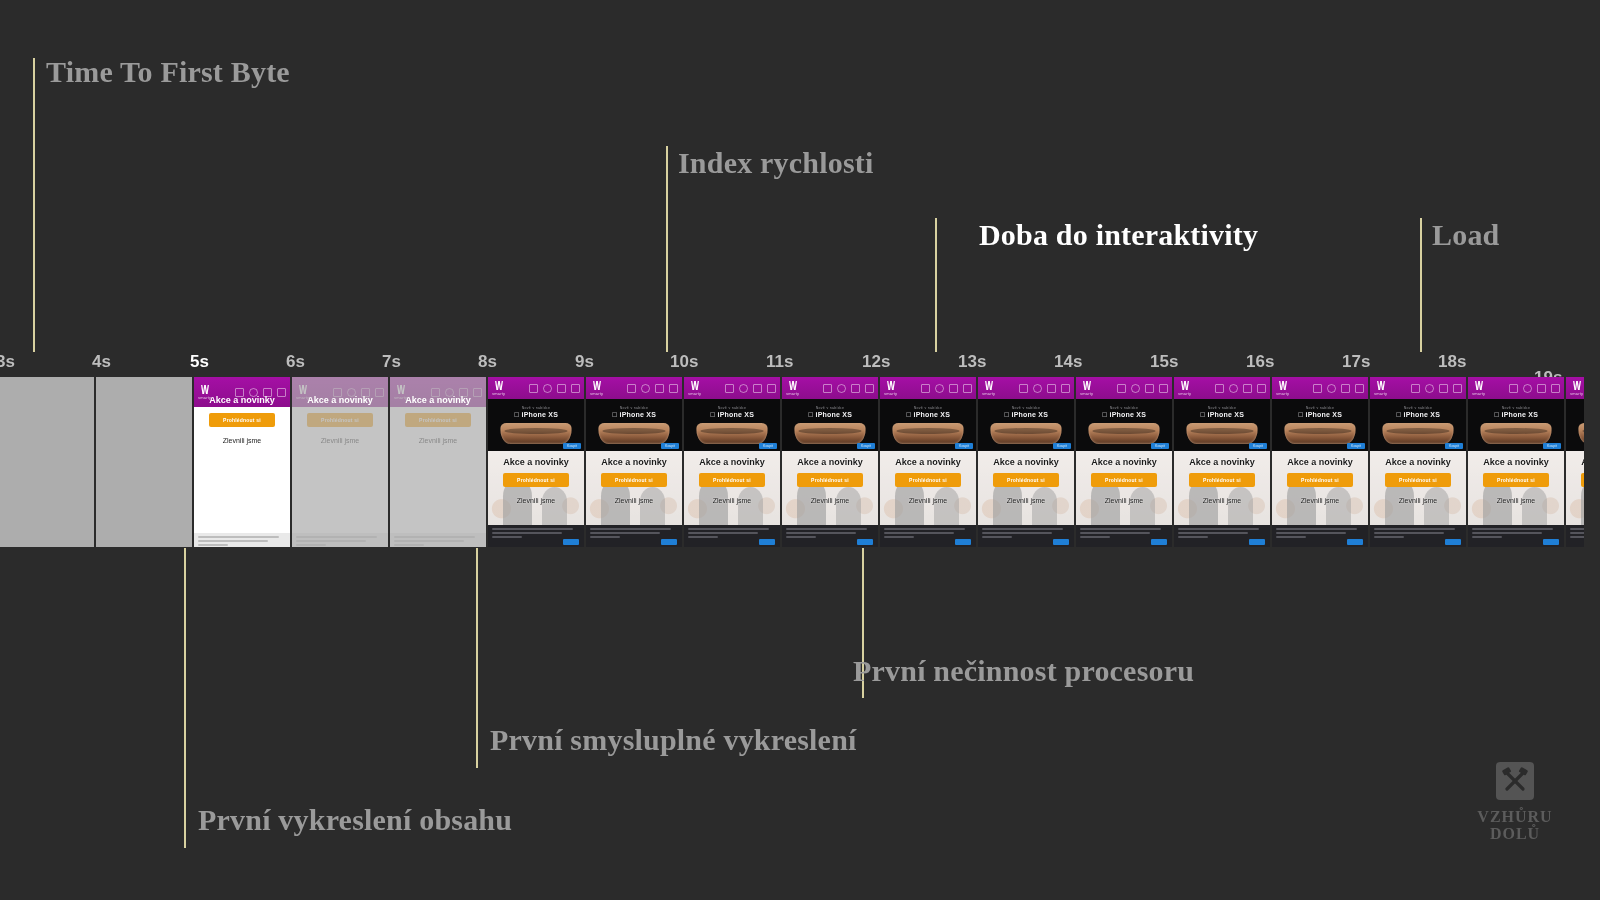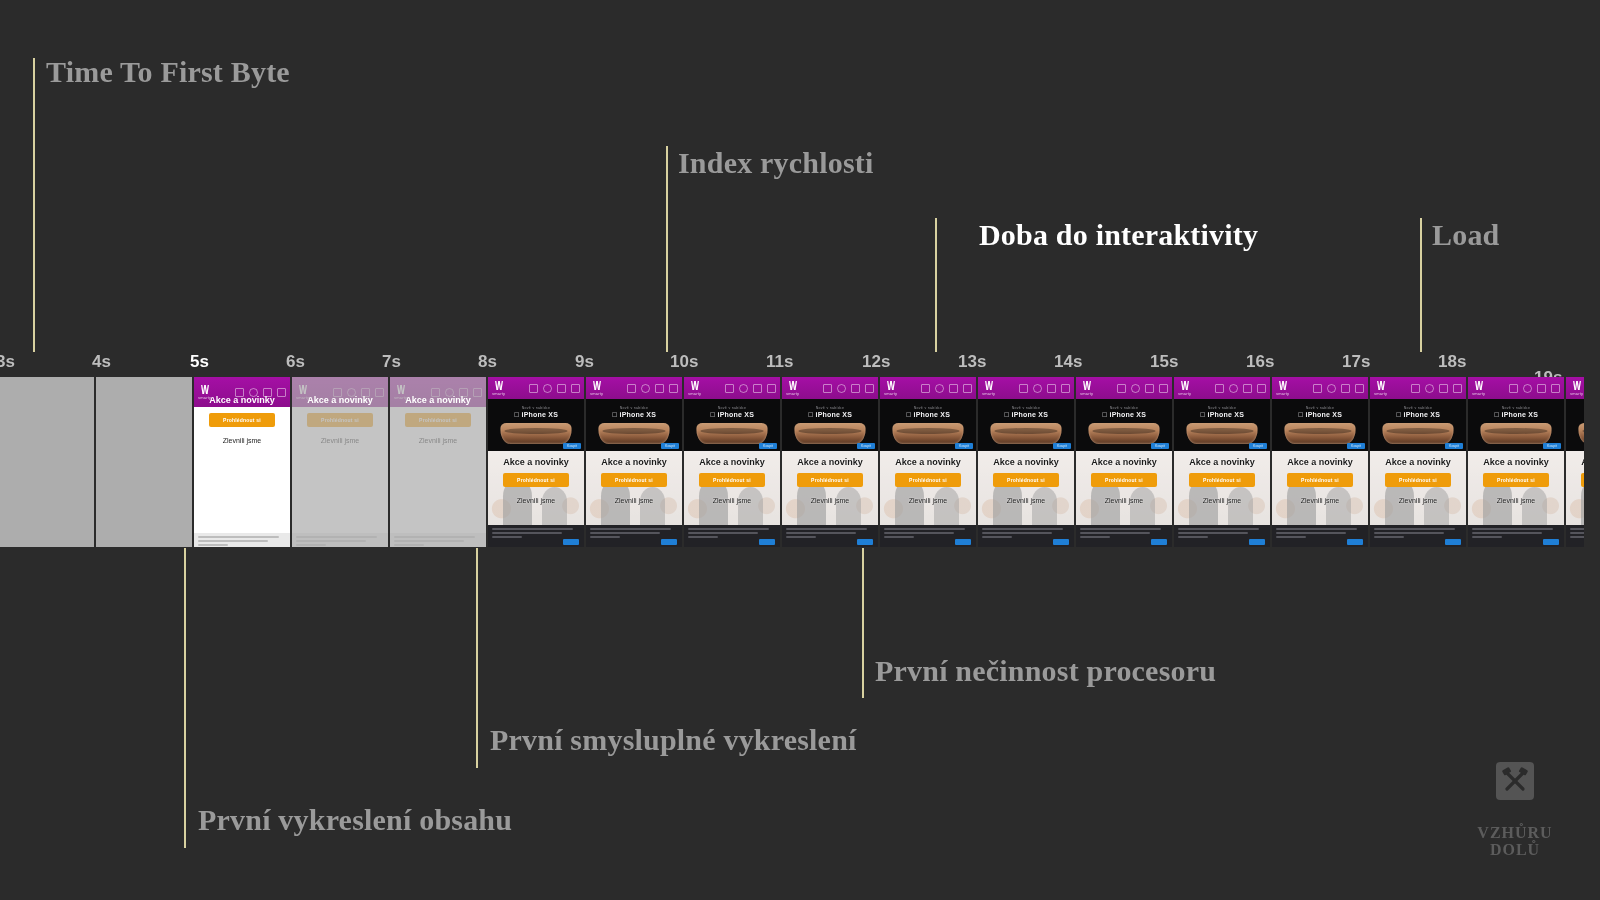--- a/index.html
+++ b/index.html
@@ -343,21 +343,21 @@
   #logo .badge {
     width: 38px;
     height: 38px;
     margin: 0 auto;
     background: #545454;
     border-radius: 4px;
     position: relative;
   }
   #logo .badge svg { display: block; }
   #logo .ltext {
-    margin-top: 24px;
+    margin-top: 8px;
     color: #5c5c5c;
     font-family: "Liberation Serif", "DejaVu Serif", serif;
     font-weight: bold;
     font-size: 16px;
     line-height: 17px;
     letter-spacing: 1px;
   }
 </style>
 </head>
 <body>
@@ -371,21 +371,21 @@
       <div class="marker-label" style="left: 678px; top: 146px; font-size: 30px;">Index rychlosti</div>
       <div class="marker-line" style="left: 935px; top: 218px; height: 134px; background: rgb(216, 209, 160);"></div>
       <div class="marker-label highlight" style="left: 947px; top: 218px; font-size: 30px;">Doba do interaktivity</div>
       <div class="marker-line" style="left: 1420px; top: 218px; height: 134px; background: rgb(216, 209, 160);"></div>
       <div class="marker-label" style="left: 1432px; top: 218px; font-size: 30px;">Load</div>
       <div class="marker-line" style="left: 184px; top: 548px; height: 300px; background: rgb(216, 209, 160);"></div>
       <div class="marker-label" style="left: 198px; top: 803px; font-size: 30px;">První vykreslení obsahu</div>
       <div class="marker-line" style="left: 476px; top: 548px; height: 220px; background: rgb(216, 209, 160);"></div>
       <div class="marker-label" style="left: 490px; top: 723px; font-size: 30px; text-align: center;">První smysluplné vykreslení</div>
       <div class="marker-line" style="left: 862px; top: 548px; height: 150px; background: rgb(216, 209, 160);"></div>
-      <div class="marker-label" style="left: 875px; top: 654px; font-size: 30px;">První nečinnost procesoru</div>
+      <div class="marker-label" style="left: 853px; top: 654px; font-size: 30px;">První nečinnost procesoru</div>
     </div>
 
   <div id="axis">
       <div class="tick-label" style="left: -4px;">3s</div>
       <div class="tick-label" style="left: 92px;">4s</div>
       <div class="tick-label cur" style="left: 190px;">5s</div>
       <div class="tick-label" style="left: 286px;">6s</div>
       <div class="tick-label" style="left: 382px;">7s</div>
       <div class="tick-label" style="left: 478px;">8s</div>
       <div class="tick-label" style="left: 575px;">9s</div>

